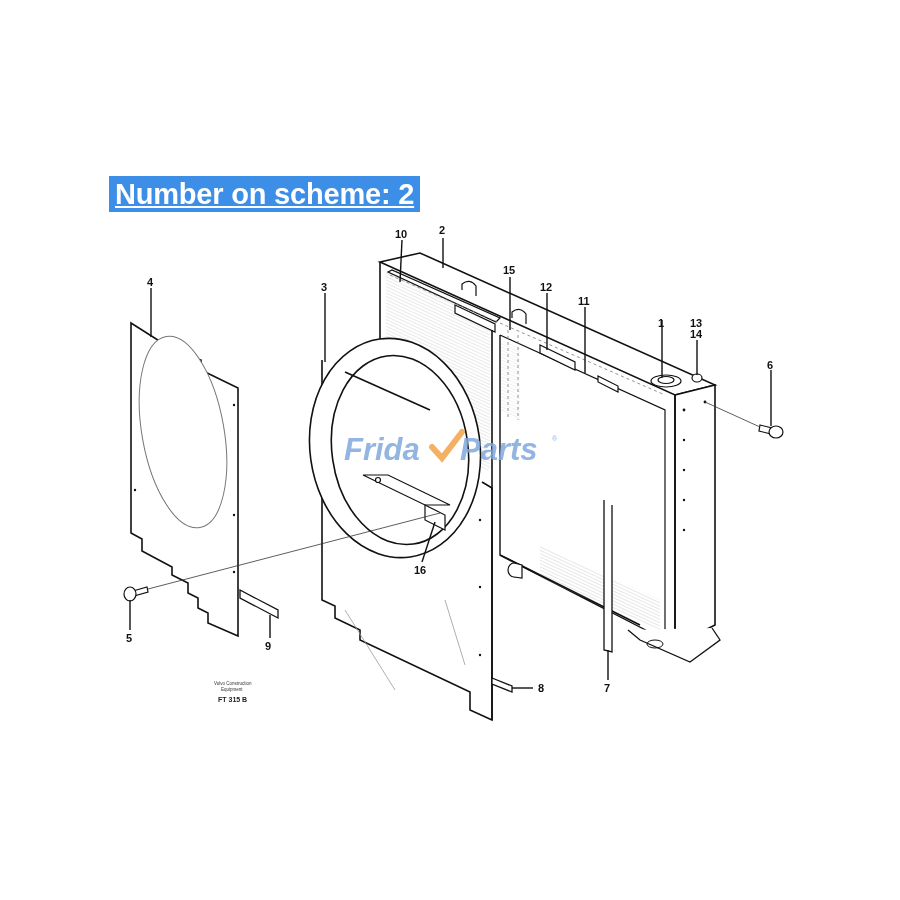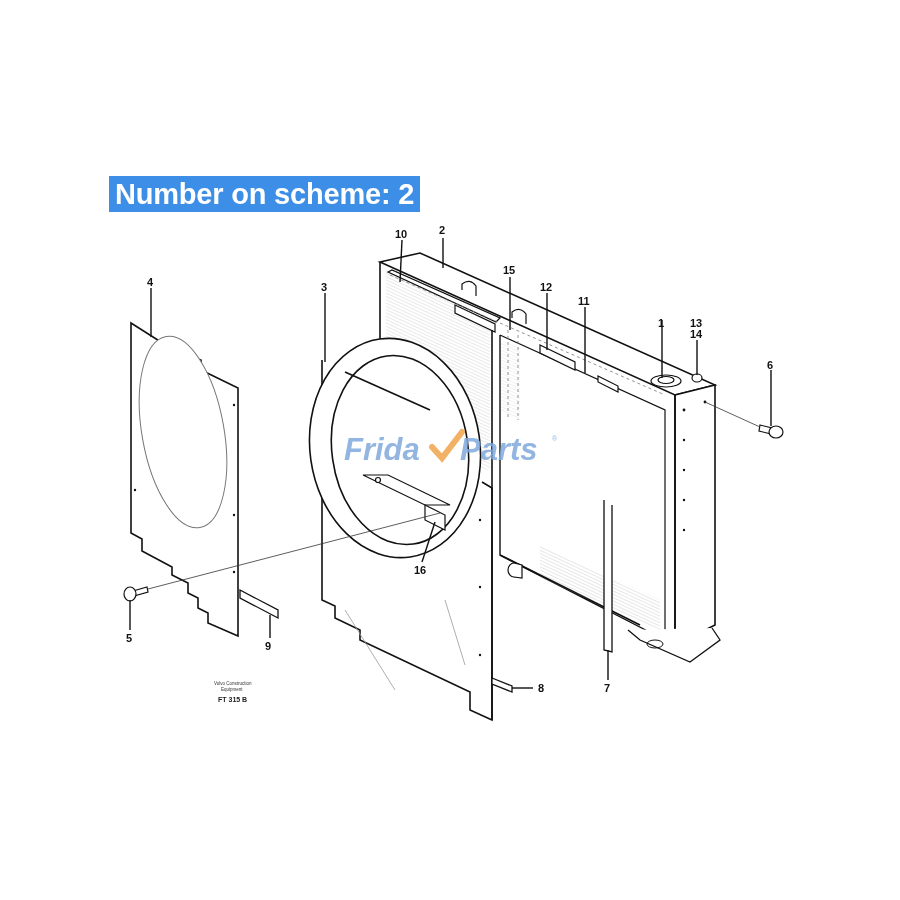--- a/index.html
+++ b/index.html
@@ -1,21 +1,21 @@
 <!DOCTYPE html>
 <html><head>
 <meta charset="utf-8">
 <style>
   html, body { margin: 0; padding: 0; background: #ffffff; }
   body { width: 900px; height: 900px; position: relative; overflow: hidden; font-family: "Liberation Sans", sans-serif; }
   .scheme-banner {
     position: absolute; left: 109px; top: 176px; height: 36px;
     padding: 0 6px; background: #3d8ee6; color: #ffffff;
     font-family: "Liberation Sans", sans-serif; font-weight: bold; font-size: 29px;
-    line-height: 36px; white-space: nowrap; letter-spacing: -0.2px;
+    line-height: 36px; white-space: nowrap; letter-spacing: -0.2px; text-decoration: underline;
   }
   svg.diagram { position: absolute; left: 0; top: 0; }
   .lbl { font-family: "Liberation Sans", sans-serif; font-weight: bold; font-size: 11px; fill: #111; }
   .cap-small { font-family: "Liberation Sans", sans-serif; font-size: 4.5px; fill: #333; }
   .cap-code { font-family: "Liberation Sans", sans-serif; font-weight: bold; font-size: 7px; fill: #222; }
   .wm { font-family: "Liberation Sans", sans-serif; font-weight: bold; font-style: italic; font-size: 31px; }
 </style>
 </head>
 <body>
 

